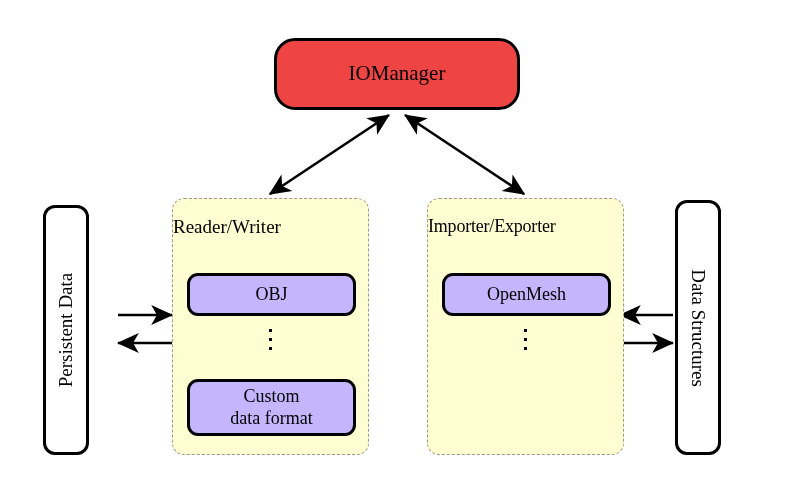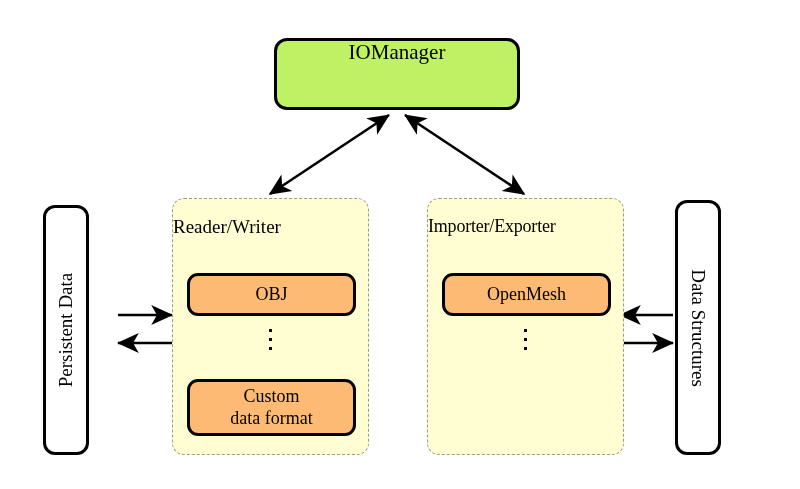--- a/index.html
+++ b/index.html
@@ -27,23 +27,24 @@
     width: 800px;
     height: 489px;
     pointer-events: none;
   }
 
   
   .node {
     position: absolute;
     box-sizing: border-box;
     border: 3px solid #000000;
-    border-radius: 13px;
-    background: #bef264;
-    display: flex;
+    border-radius: 21px;
+    background: #ef4444;
+    display: flex;
+    align-items: center;
     justify-content: center;
     text-align: center;
     line-height: 1.12;
   }
 
   #iomanager {
     left: 274px;
     top: 38px;
     width: 246px;
     height: 72px;
@@ -117,21 +118,21 @@
     font-size: 18px;
     letter-spacing: -0.2px;
   }
 
   
   .item {
     position: absolute;
     box-sizing: border-box;
     border: 3px solid #000000;
     border-radius: 11px;
-    background: #fdba74;
+    background: #c4b5fd;
     display: flex;
     align-items: center;
     justify-content: center;
     text-align: center;
     font-size: 18px;
     line-height: 1.2;
   }
   .item-top {
     left: 14px;
     width: 169px;

